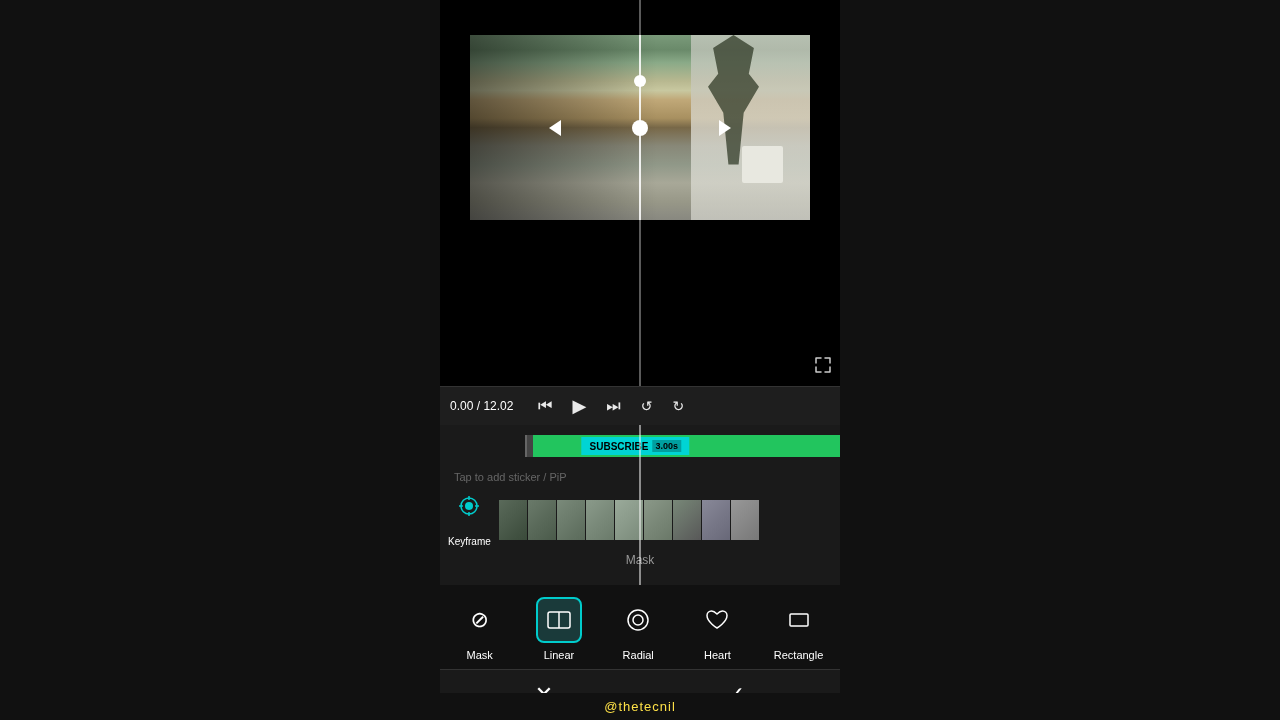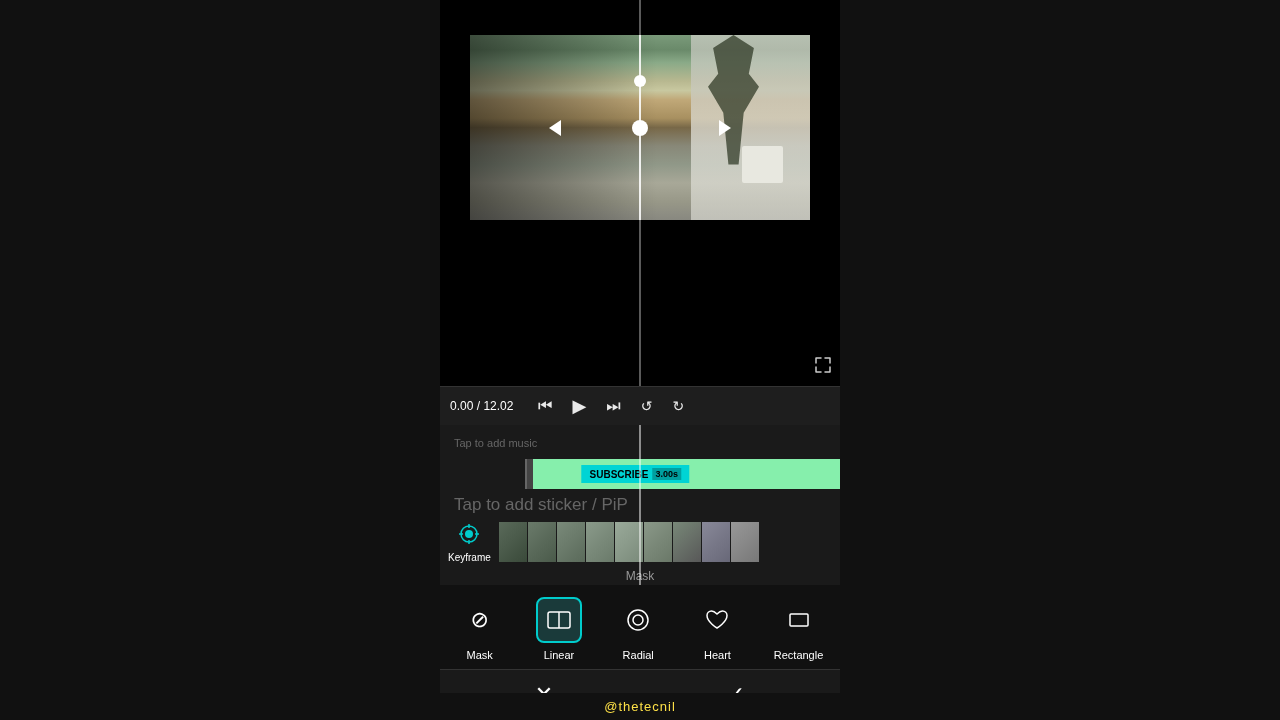--- a/index.html
+++ b/index.html
@@ -217,21 +217,21 @@
       align-items: center;
       height: 28px;
       padding: 0 4px;
       cursor: pointer;
     }
 
     .keyframe-section {
       display: flex;
       flex-direction: column;
       align-items: center;
-      gap: 2px;
+      gap: 14px;
       padding: 4px 8px;
     }
 
     .keyframe-icon {
       color: #00cccc;
       font-size: 20px;
     }
 
     .keyframe-label {
       color: #fff;
@@ -363,21 +363,21 @@
 
     
     .tap-add {
       color: #666;
       font-size: 11px;
       padding: 5px 10px;
     }
 
     .sticker-track-label {
       color: #666;
-      font-size: 17px;
+      font-size: 11px;
       padding: 5px 10px;
     }
   </style>
 </head>
 <body>
 
 <div class="side-bar left"></div>
 
 <div class="side-bar right"></div>
 
@@ -443,27 +443,24 @@
     <button class="control-btn play">▶</button>
     <button class="control-btn">⏭</button>
     <button class="control-btn" style="font-size:14px;">↺</button>
     <button class="control-btn" style="font-size:14px;">↻</button>
   </div>
 
   <div class="timeline-area" style="position:relative;">
 
     <div class="playhead"></div>
 
-    <div class="track-row">
-      <span class="tap-add">Tap to add music</span>
-    </div>
 
     <div style="display:flex;align-items:center;position:relative;height:34px;">
       <div style="width:85px;flex-shrink:0;"></div>
-      <div style="flex:1;position:relative;background:#86efac;height:30px;">
+      <div style="flex:1;position:relative;background:#22c55e;height:22px;">
 
         <div style="position:absolute;left:0;top:0;bottom:0;width:8px;background:#444;border-left:2px solid #666;"></div>
 
         <div style="position:absolute;left:35%;top:50%;transform:translate(-50%,-50%);
           background:#00d4d4;color:#000;font-size:10px;font-weight:bold;
           padding:3px 8px;display:flex;align-items:center;gap:4px;white-space:nowrap;">
           <span>SUBSCRIBE</span>
           <span style="font-size:9px;background:rgba(0,0,0,0.25);padding:1px 3px;">3.00s</span>
         </div>
       </div>

